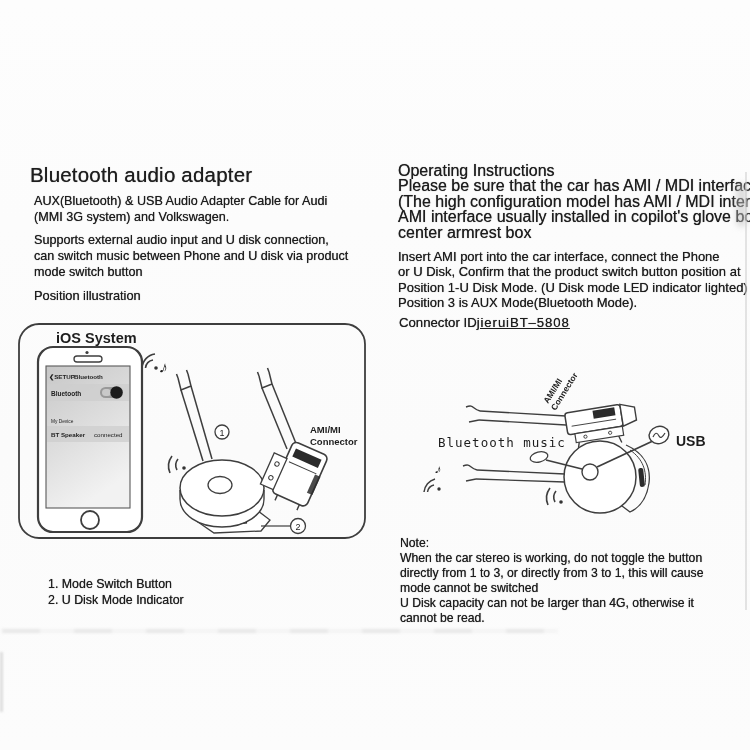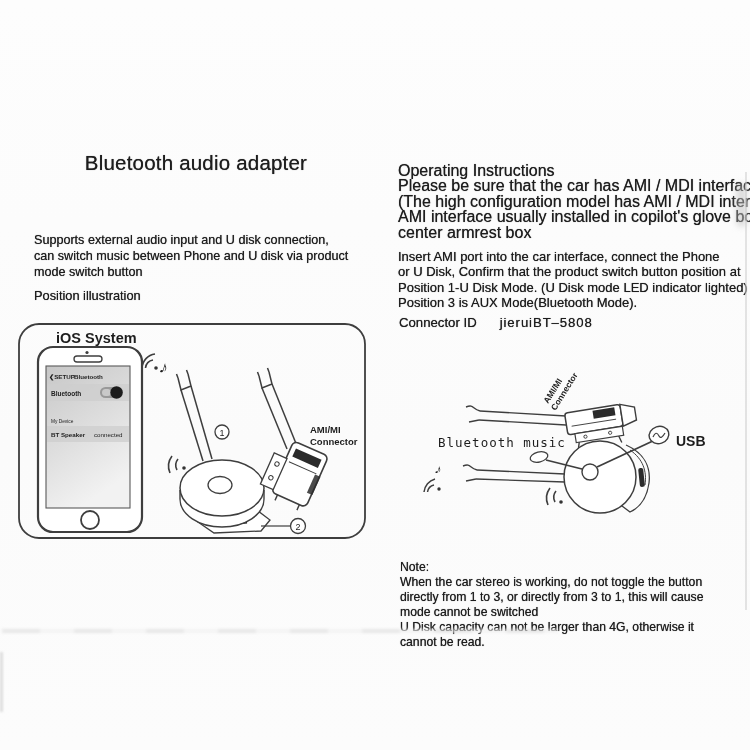--- a/index.html
+++ b/index.html
@@ -11,53 +11,55 @@
   }
   #page {
     position:relative; width:750px; height:750px;
     background:linear-gradient(180deg,#fdfdfd 0%,#fbfbfb 60%,#fcfcfc 100%);
     overflow:hidden;
   }
   .scan { text-shadow:0 0 0.7px rgba(25,25,25,0.85); }
   .pre  { white-space:pre; }
 
   .title {
-    position:absolute; left:30px; top:151px; width:332px;
-    text-align:center; font-size:20.5px; letter-spacing:0.2px;
+    position:absolute; left:30px; top:163px; width:332px;
+    font-size:20.5px; letter-spacing:0.2px;
   }
   .subtitle    { position:absolute; left:34px; top:193px; font-size:12.6px; line-height:16px; }
   .description { position:absolute; left:34px; top:232px; font-size:12.6px; line-height:16px; }
   .heading     { position:absolute; left:34px; top:288px; font-size:12.8px; }
   .captions    { position:absolute; left:48px; top:577px; font-size:12.4px; line-height:15.5px; }
 
   .op-block   { position:absolute; left:398px; top:163px; font-size:16px; line-height:15.4px; }
   .ins-block  { position:absolute; left:398px; top:249px; font-size:13px; line-height:15.4px; }
   .btid       { position:absolute; left:399px; top:315px; font-size:13.2px; }
-  .btid .val  { letter-spacing:0.9px; margin-left:23px; }
-  .note-block { position:absolute; left:400px; top:536px; font-size:12.2px; line-height:15px;margin-top:24px; }
+  .btid .val  { letter-spacing:0.9px; margin-left:0;text-decoration:underline; }
+  .note-block { position:absolute; left:400px; top:536px; font-size:12.2px; line-height:15px; }
 
   svg { position:absolute; }
   svg text { fill:#1d1d1d; }
   .ln   { stroke:#3e3e3e; fill:none; }
   .lnw  { stroke:#3e3e3e; fill:#ffffff; }
   .dark { fill:#2b2b2b; stroke:none; }
 
   .artifact { position:absolute; pointer-events:none; }
   .edge-line  { left:745px; top:172px; width:2px; height:438px; background:#cdcdcd; opacity:.55; }
   .edge-blob  { left:736px; top:183px; width:11px; height:44px; background:#c4c4c4; filter:blur(3px); opacity:.55; border-radius:5px; }
   .smudge     { left:2px; top:629px; width:556px; height:4px; opacity:.75; filter:blur(1.4px);
                 background:repeating-linear-gradient(90deg,#e0e0e0 0 38px,#f2f2f2 38px 72px); }
   .left-mark  { left:0px; top:652px; width:3px; height:60px; background:#d6d6d6; filter:blur(1px); opacity:.8; }
 </style>
 </head>
 <body>
 
 <div id="page">
 
   <div class="title scan">Bluetooth audio adapter</div>
+  <div class="subtitle scan pre">AUX(Bluetooth) &amp; USB Audio Adapter Cable for Audi
+(MMI 3G system) and Volkswagen.</div>
   <div class="description scan pre">Supports external audio input and U disk connection,
 can switch music between Phone and U disk via product
 mode switch button</div>
   <div class="heading scan">Position illustration</div>
 
   <div class="op-block scan pre">Operating Instructions
 Please be sure that the car has AMI / MDI interface.
 (The high configuration model has AMI / MDI interface.)
 AMI interface usually installed in copilot's glove box or
 center armrest box</div>
@@ -166,20 +168,24 @@
     <text x="296" y="115" font-size="9.5" font-weight="bold">AMI/MI</text>
     <text x="296" y="127" font-size="9.5" font-weight="bold">Connector</text>
 
     <line x1="247" y1="208" x2="277" y2="208" class="ln" stroke-width="1.2"></line>
     <g>
       <circle cx="284" cy="208" r="7.5" class="lnw" stroke-width="1.3"></circle>
       <text x="284" y="211.5" text-anchor="middle" font-size="9">2</text>
     </g>
   </svg>
 
+  <div class="captions scan">
+    <div>1. Mode Switch Button</div>
+    <div>2. U Disk Mode Indicator</div>
+  </div>
 
   <svg style="left:398px; top:364px;" width="320" height="160" viewBox="0 0 320 160">
 
     <g transform="translate(150,40) rotate(-58)">
       <text x="0" y="0" font-size="8.5" font-weight="bold">AMI/MI</text>
       <text x="-2" y="10" font-size="8.5" font-weight="bold">Connector</text>
     </g>
 
     <g class="ln" stroke-width="1.4">
       <path d="M82,47 L168,52"></path>

